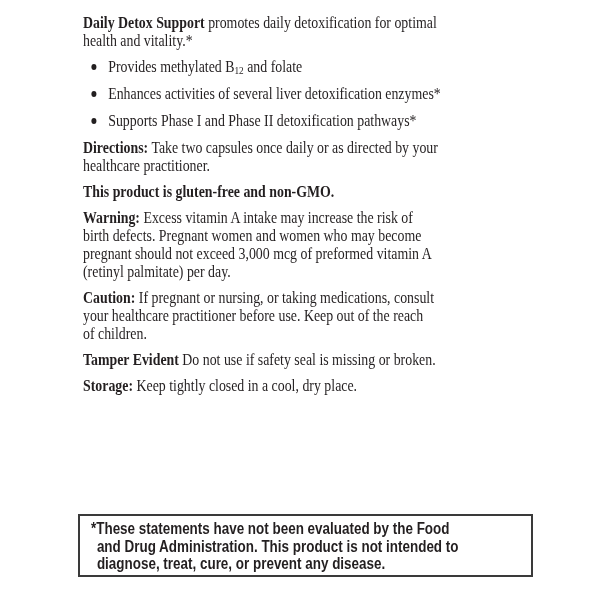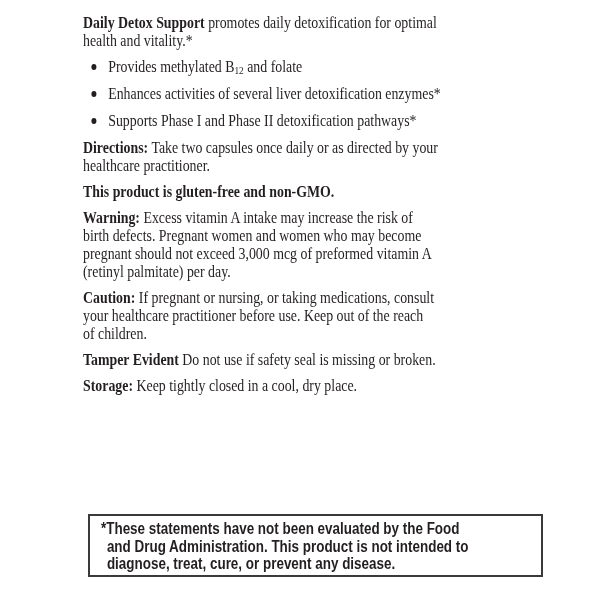--- a/index.html
+++ b/index.html
@@ -11,21 +11,21 @@
     font-size: 16.5px;
     line-height: 18px;
   }
   .para { margin: 0 0 8px 0; width: 560px; transform: scaleX(0.84); transform-origin: left top; }
   .para b { font-weight: bold; }
   .bullets { list-style: none; margin: 4px 0 6px 0; padding: 0; }
   .bullets li { position: relative; padding-left: 30px; height: 18px; margin-bottom: 9px; width: 560px; transform: scaleX(0.84); transform-origin: left top; }
   .bullets li .dot { position: absolute; left: 10px; top: 6px; width: 6px; height: 6px; border-radius: 50%; background: #231f20; }
   sub { font-size: 11px; vertical-align: -2px; line-height: 0; }
   .disclaimer-box {
-    position: absolute; left: 88px; top: 514px; width: 455px; height: 63px;
+    position: absolute; left: 78px; top: 514px; width: 455px; height: 63px;
     border: 2px solid #3a3a3a; box-sizing: border-box;
   }
   .disclaimer-text {
     position: absolute; left: 11px; top: 4px; width: 520px;
     font-family: "Liberation Sans", sans-serif; font-weight: bold; font-size: 16px; line-height: 17.5px;
     color: #231f20; transform: scaleX(0.84); transform-origin: left top;
   }
   .disclaimer-text .ind { padding-left: 7px; display: block; }
 </style>
 </head>

